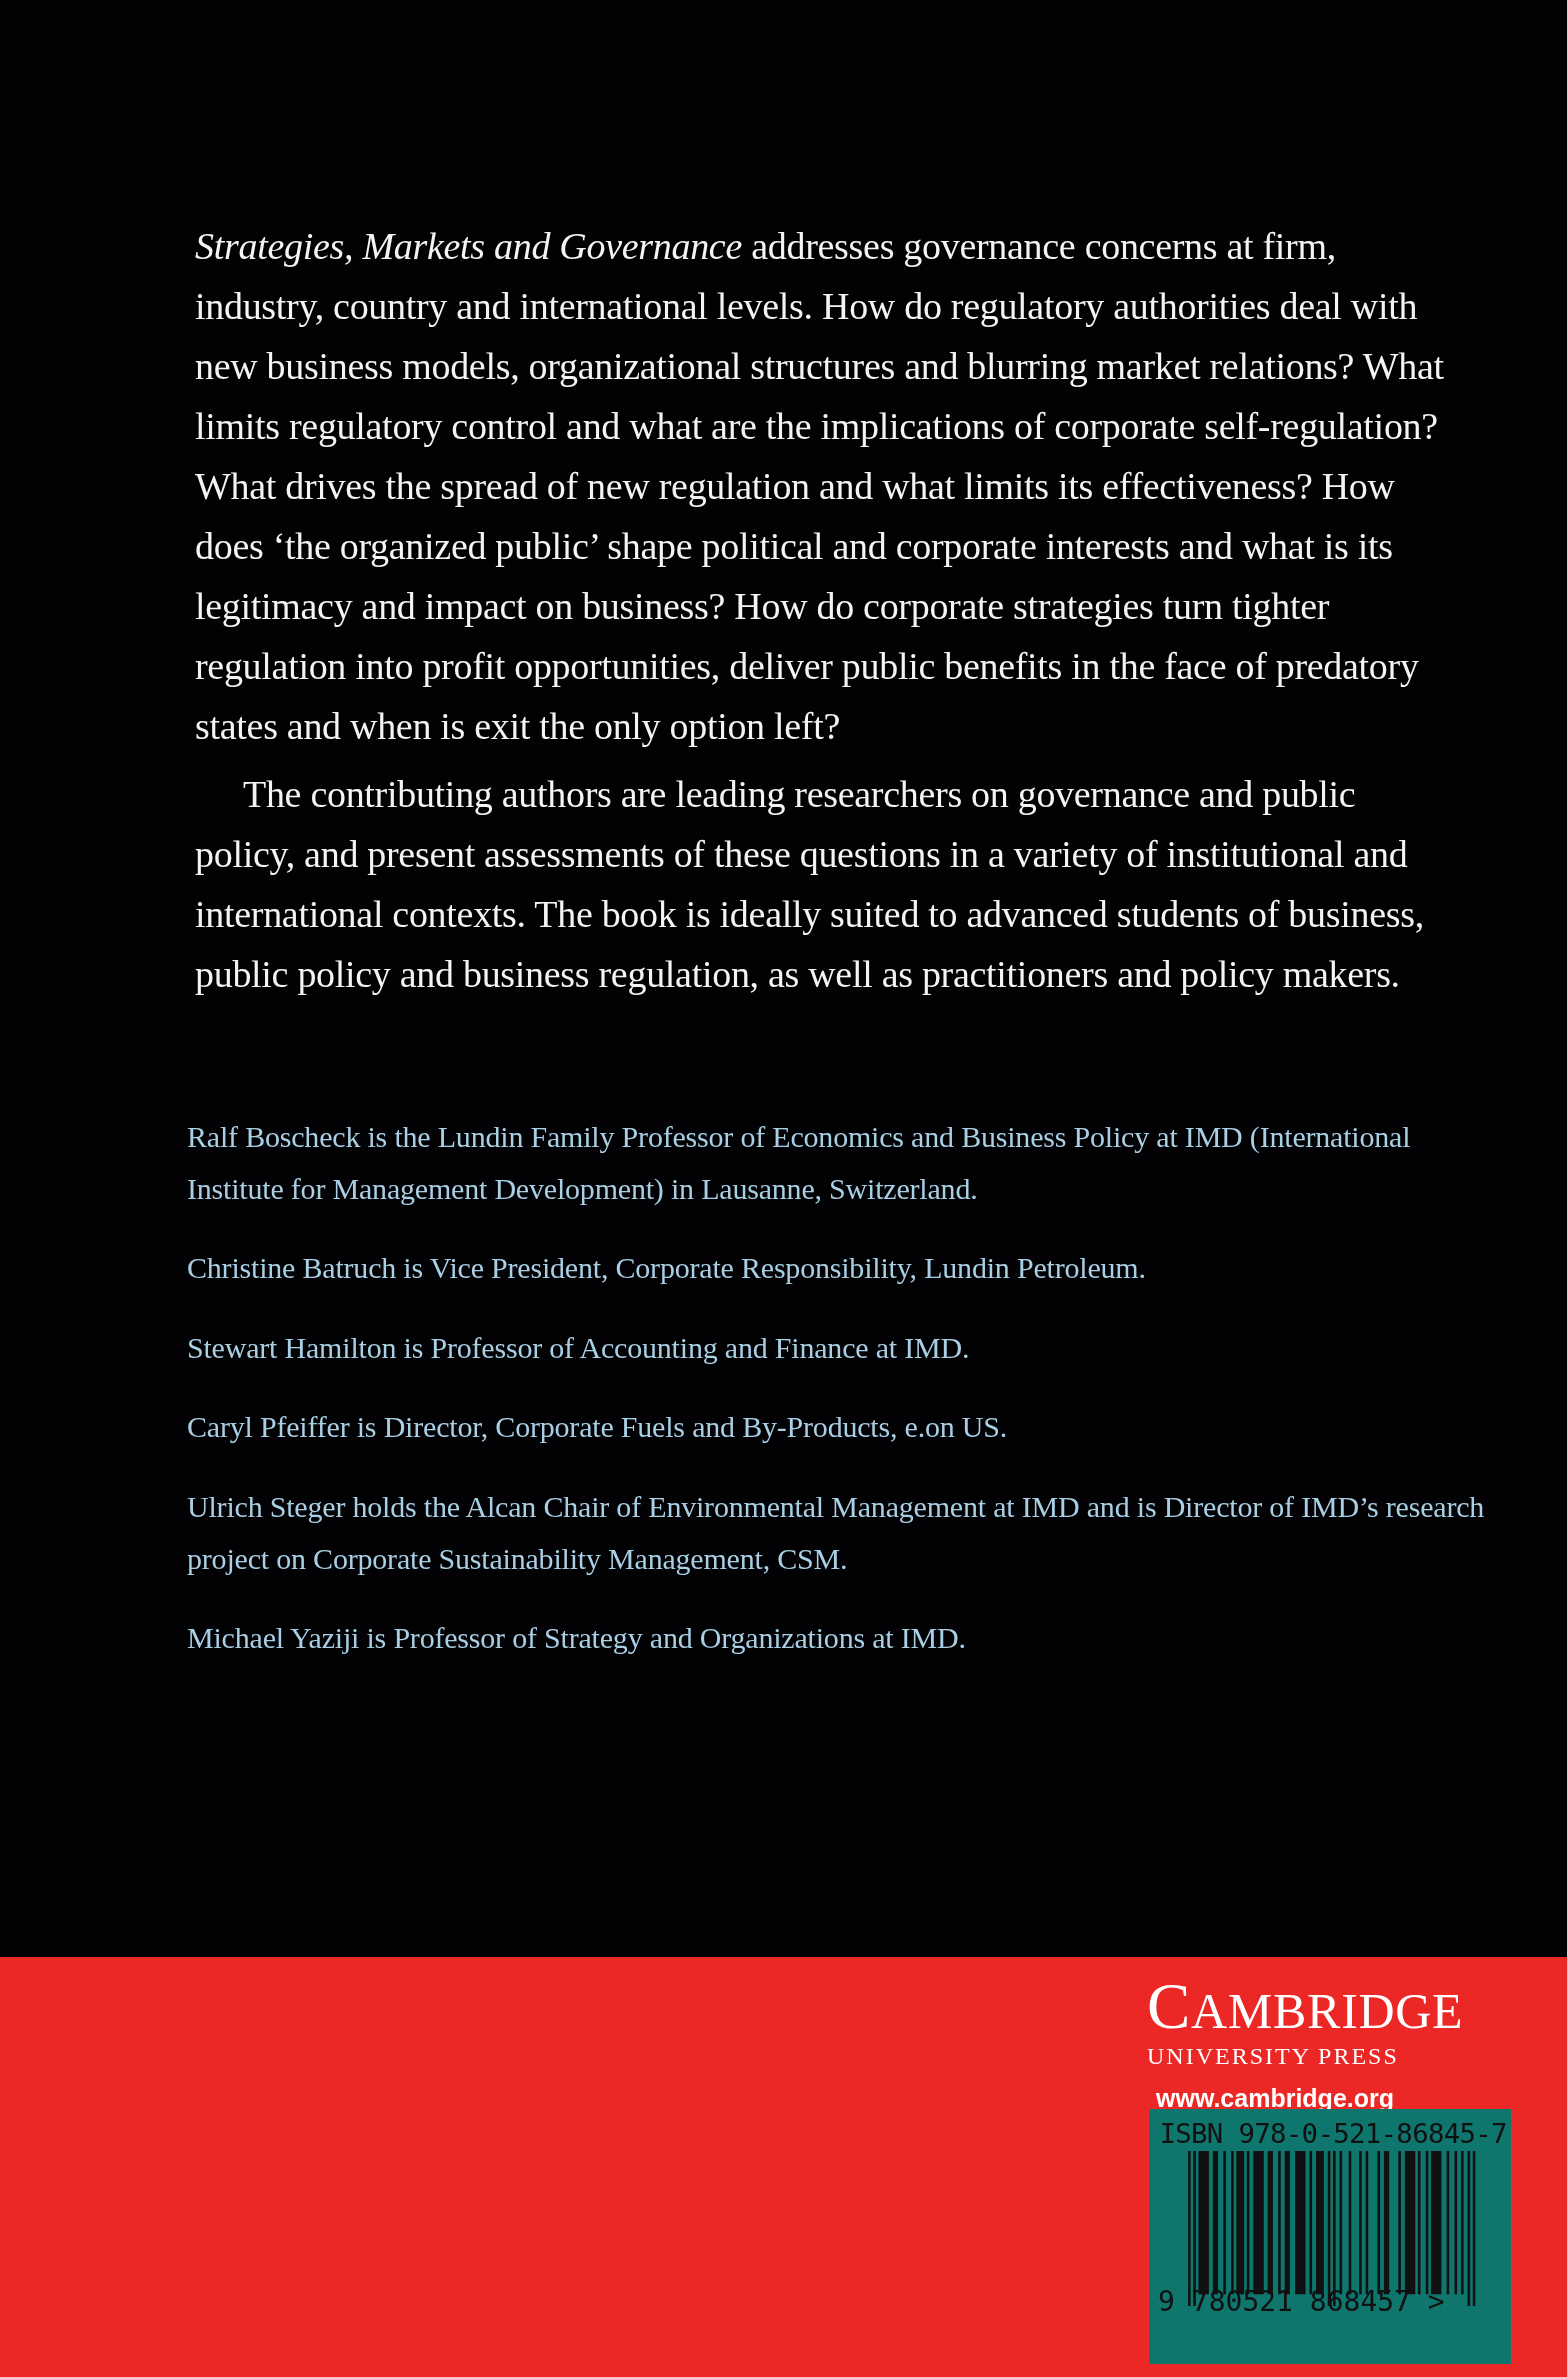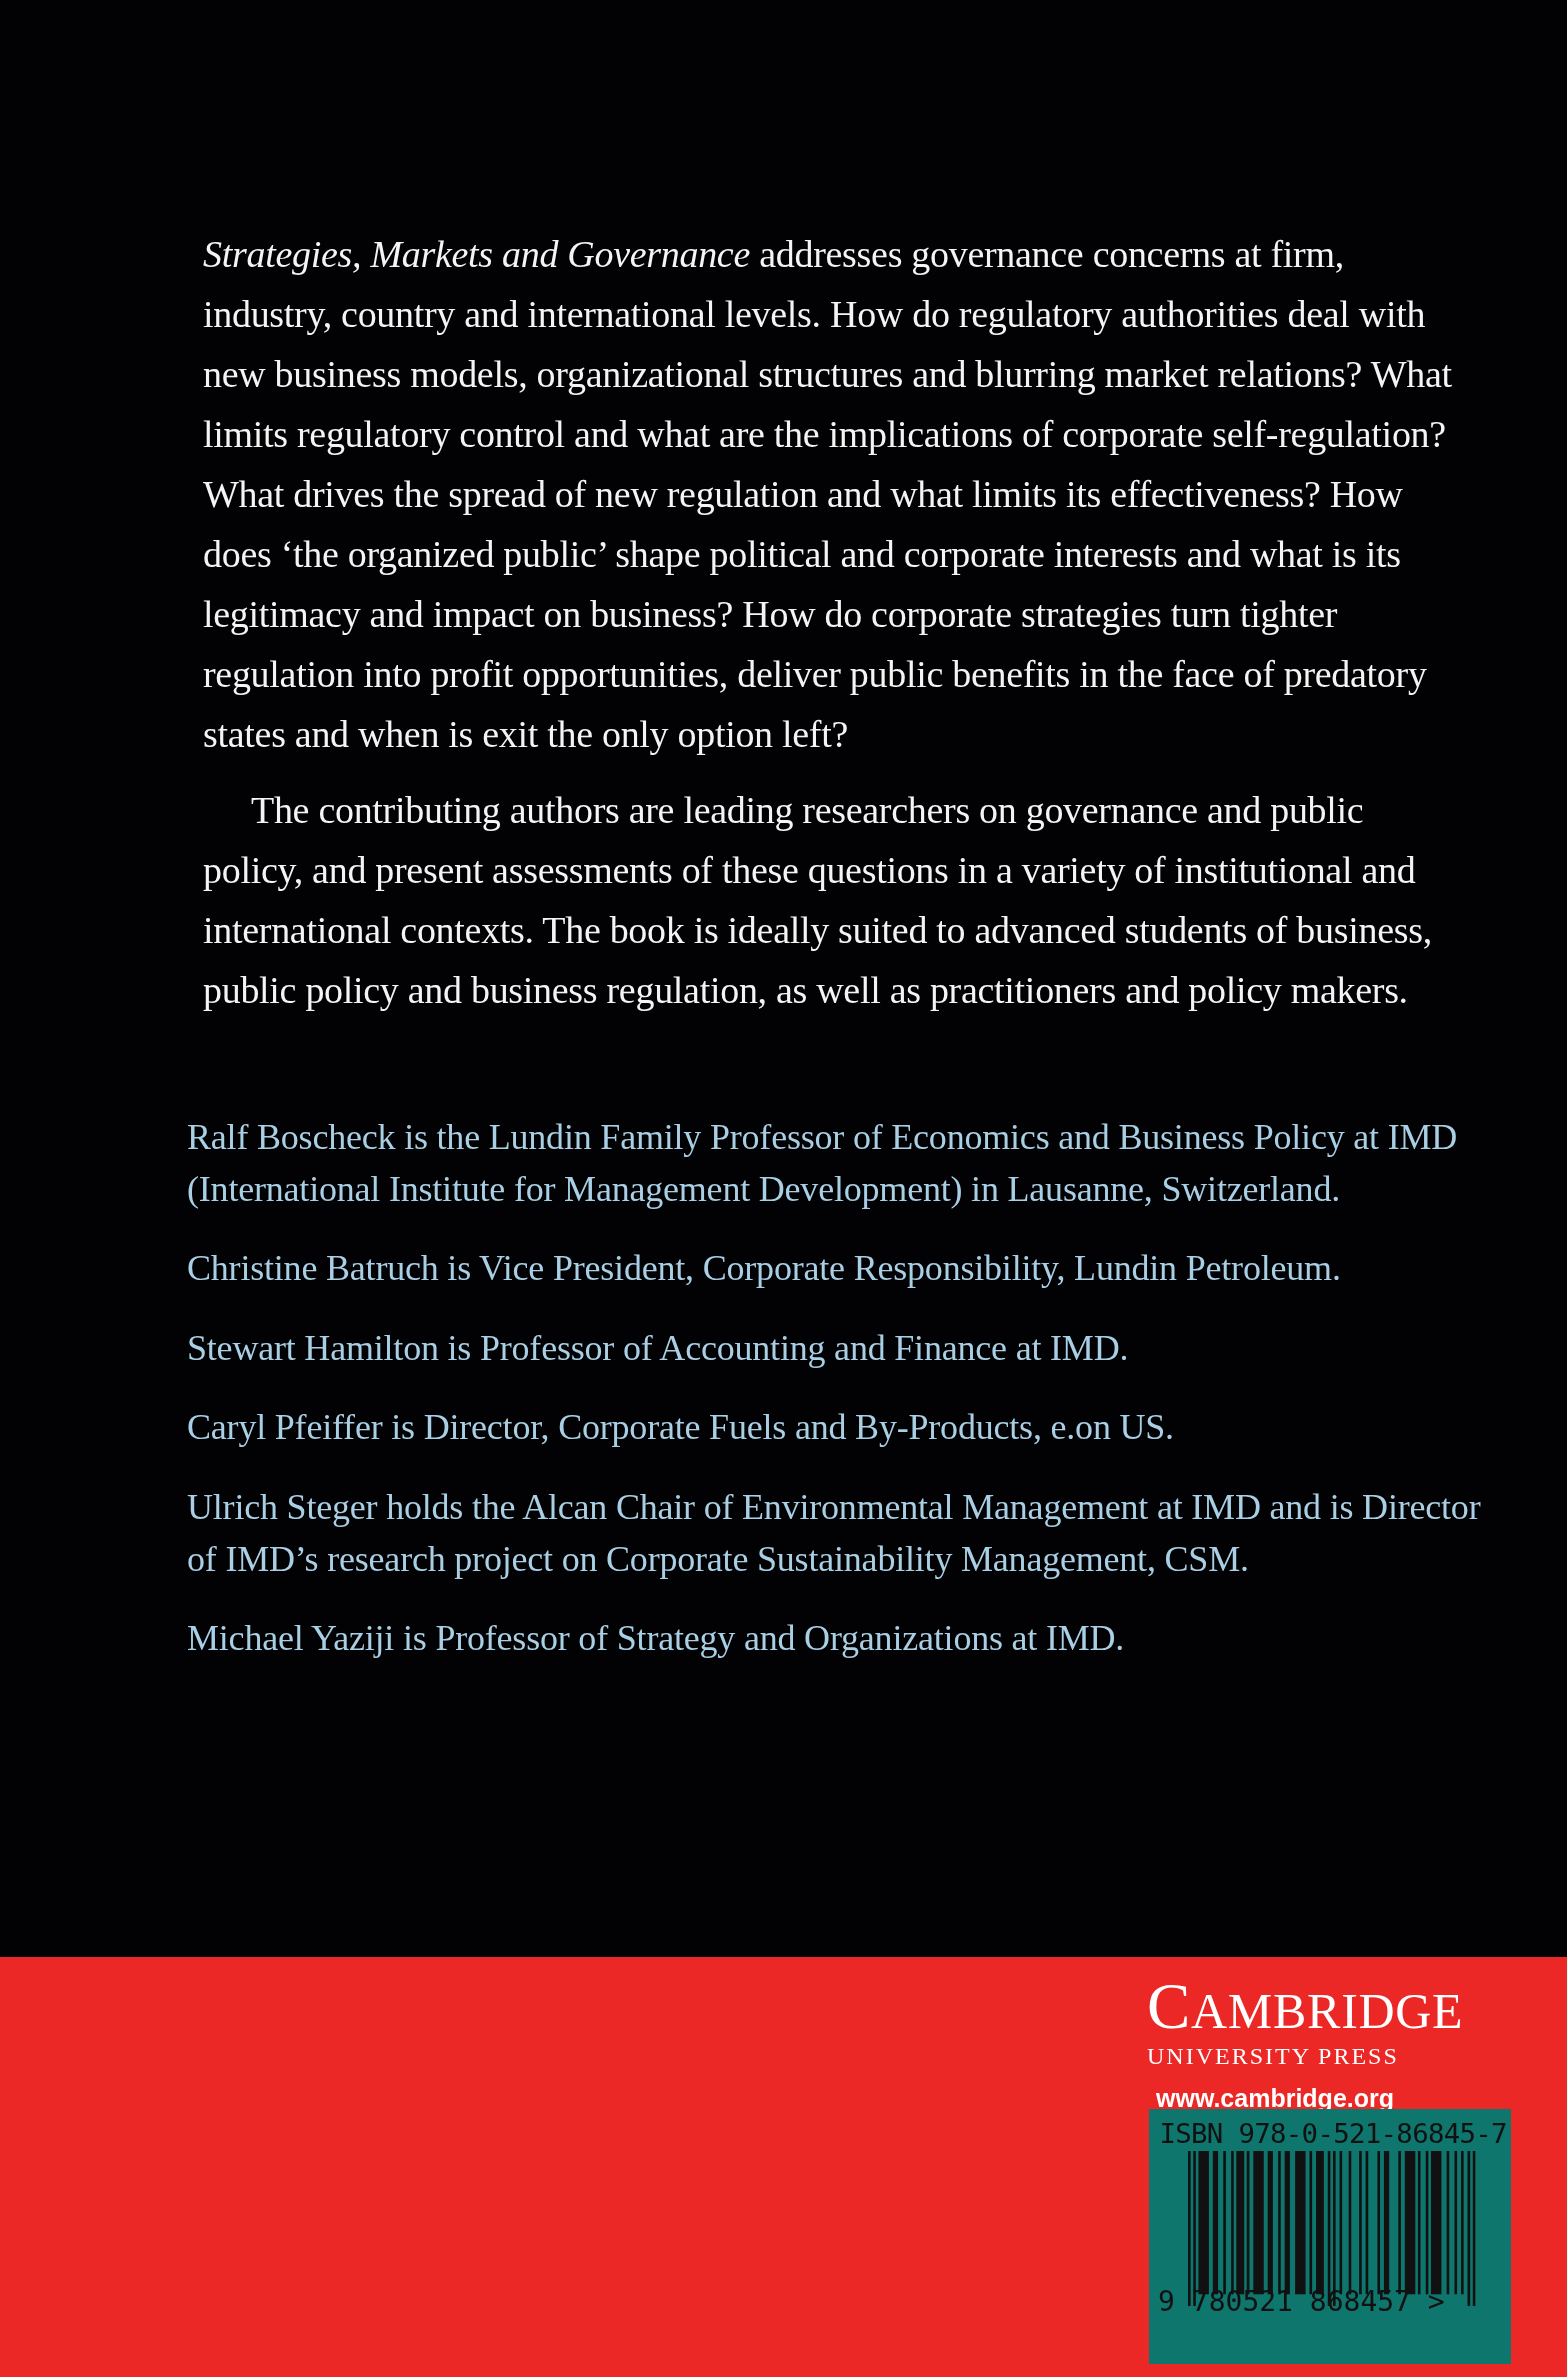--- a/index.html
+++ b/index.html
@@ -20,30 +20,30 @@
     .blurb {
       position: absolute;
       left: 187px;
       top: 208px;
       width: 1281px;
       color: #f4f4f4;
       font-size: 38px;
       line-height: 60px;
       letter-spacing: -0.3px;
     }
-    .blurb p { margin: 16px; }
+    .blurb p { margin: 8px; }
     .blurb p.indent { text-indent: 48px; }
     .blurb em { font-style: italic; }
     .bios {
       position: absolute;
       left: 187px;
       top: 1111px;
       width: 1307px;
       color: #a9cfe4;
-      font-size: 36px;
+      font-size: 30px;
       line-height: 52px;
       letter-spacing: -0.2px;
     }
     .bios p { margin: 0 0 27.4px 0; }
     .red-band {
       position: absolute;
       left: 0; top: 1957px;
       width: 1568px; height: 421px;
       background: #ec2826;
     }

